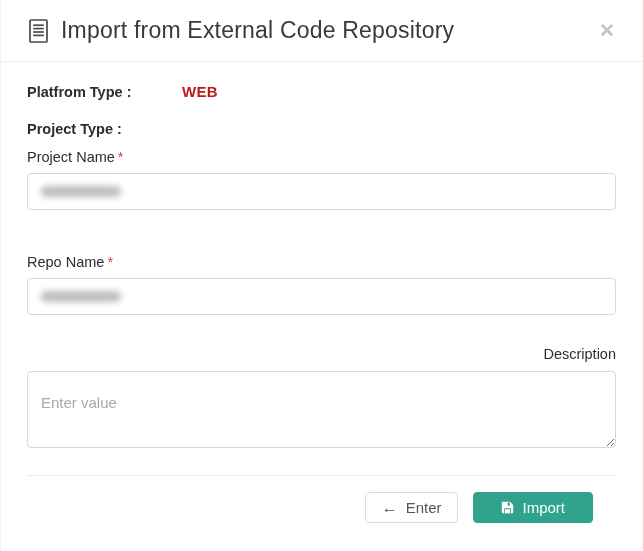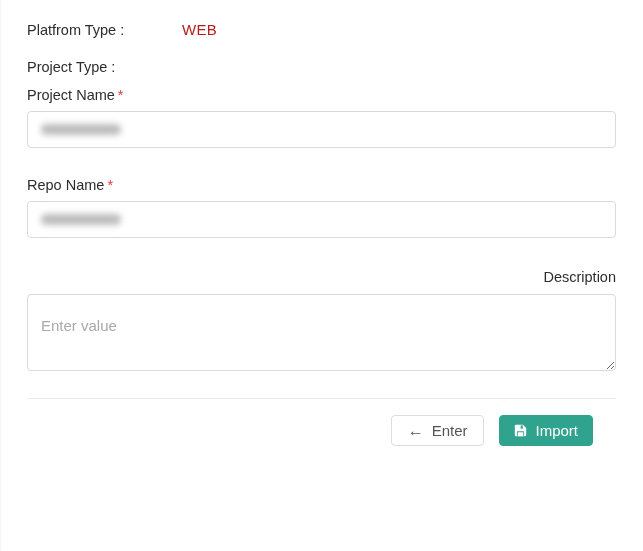--- a/index.html
+++ b/index.html
@@ -25,27 +25,27 @@
   }
   .close-btn {
     margin-left: auto; border: none; background: transparent;
     color: #c3c3c3; font-size: 19px; font-weight: bold;
     cursor: pointer; padding: 2px 4px; line-height: 1;
     font-family: "Liberation Sans", sans-serif;
   }
 
   .modal-body { padding: 0 27px; }
 
-  .static-row { display: flex; align-items: baseline; margin-top: 21px; }
+  .static-row { display: flex; align-items: baseline; margin-top: 21px; font-weight: bold; }
   .static-label { width: 155px; font-size: 14.5px; color: #2d2d2d; }
   .static-value { font-size: 15px; color: #b91c1c; letter-spacing: 0.3px; }
 
   .field-label { font-size: 14.5px; color: #2d2d2d; display: block; }
   .ml-pn { margin-top: 12px; }
-  .ml-rn { margin-top: 29px; }
+  .ml-rn { margin-top: 44px; }
   .ml-ds { margin-top: 31px; text-align: right; }
   .req { color: #e23b35; margin-left: 3px; font-size: 14.5px; }
 
   .text-input {
     margin-top: 8px; height: 37px; width: 589px;
     border: 1px solid #d9d9d9; border-radius: 4px;
     background: #fff; display: flex; align-items: center;
     padding: 0 13px; cursor: text;
   }
   .blur-blob {
@@ -73,28 +73,41 @@
     display: inline-flex; align-items: center; gap: 8px;
     cursor: pointer; font-family: "Liberation Sans", sans-serif;
   }
   .btn-back {
     background: #fff; border: 1px solid #dcdcdc; color: #555;
     padding: 0 16px;
   }
   .btn-back .arrow { font-size: 16px; color: #555; }
   .btn-import {
     background: #2fa38d; border: 1px solid #2fa38d; color: #fff;
-    padding: 0 14px;
+    padding: 0 27px;
   }
 </style>
 </head>
 <body>
 
 <div class="modal">
 
+  <div class="modal-header">
+    <span class="doc-icon">
+      <svg width="19" height="24" viewBox="0 0 19 24" fill="none" stroke="#4a4a4a" stroke-width="1.7">
+        <rect x="1" y="1" width="17" height="22" rx="1"></rect>
+        <line x1="4.2" y1="6.2" x2="14.8" y2="6.2"></line>
+        <line x1="4.2" y1="9.6" x2="14.8" y2="9.6"></line>
+        <line x1="4.2" y1="13" x2="14.8" y2="13"></line>
+        <line x1="4.2" y1="16.4" x2="14.8" y2="16.4"></line>
+      </svg>
+    </span>
+    <span class="modal-title">Import from External Code Repository</span>
+    <button class="close-btn">✕</button>
+  </div>
 
   <div class="modal-body">
 
     <div class="static-row">
       <span class="static-label">Platfrom Type :</span>
       <span class="static-value">WEB</span>
     </div>
 
     <div class="static-row">
       <span class="static-label">Project Type :</span>

